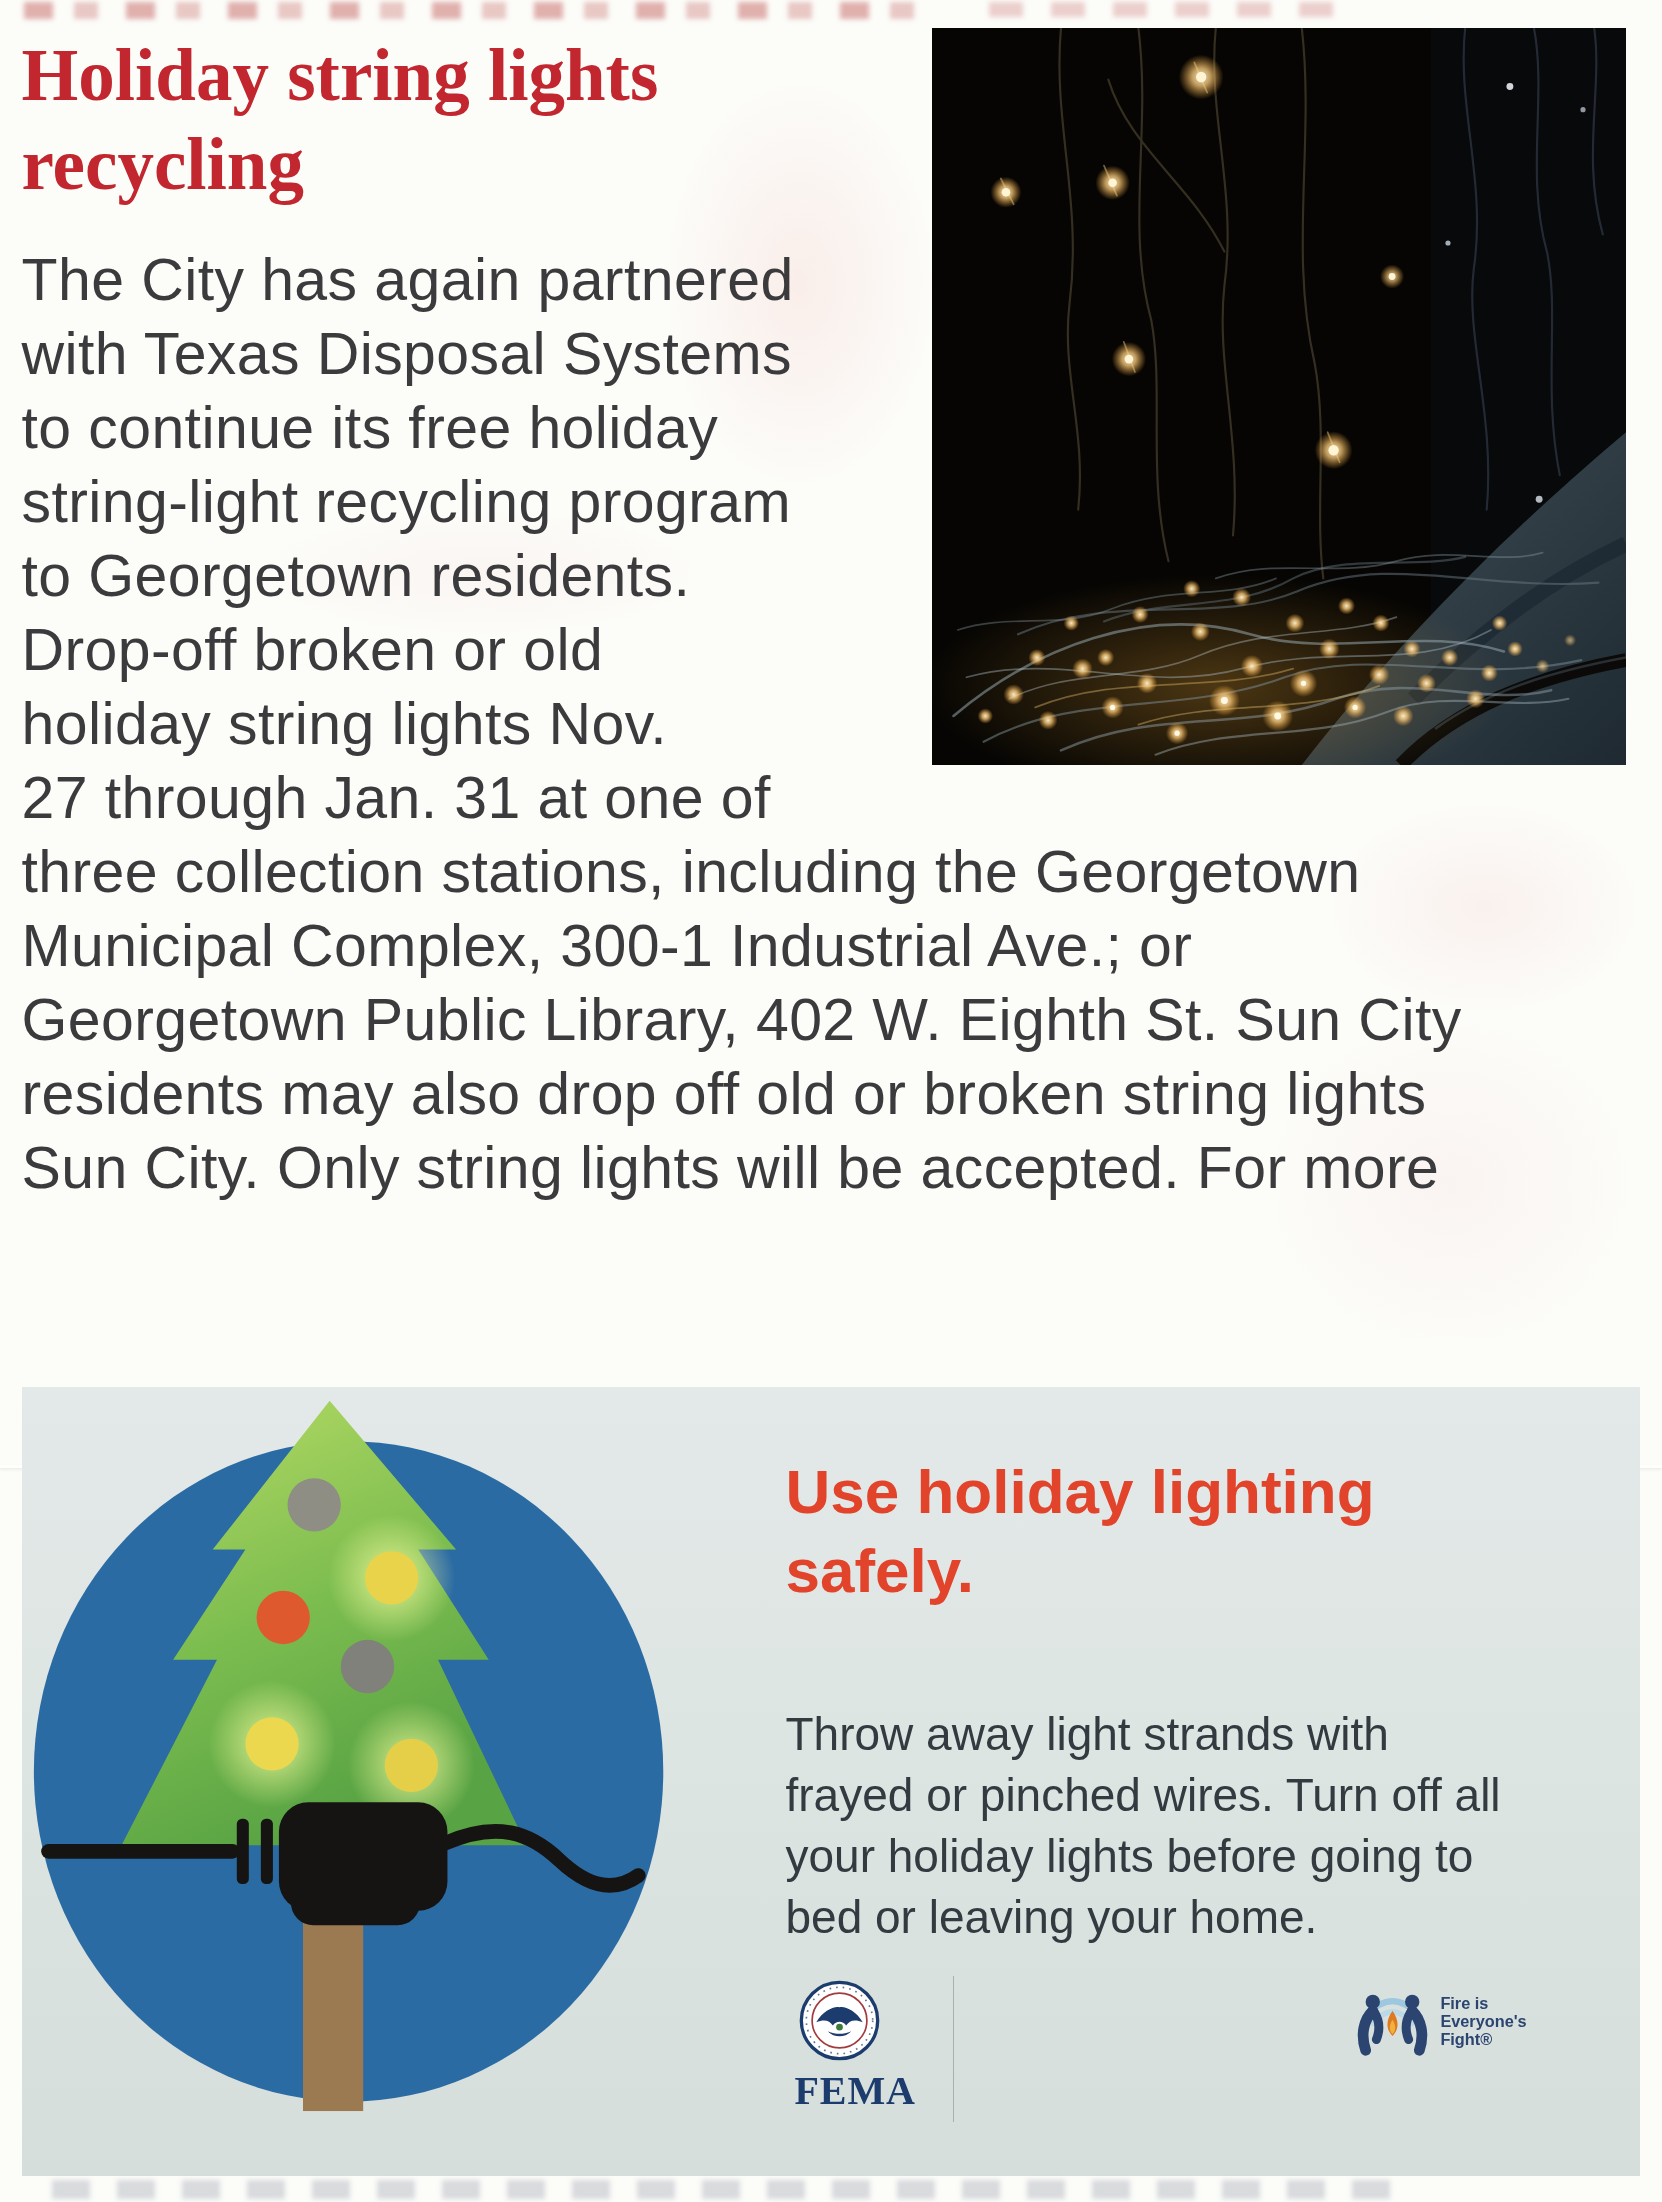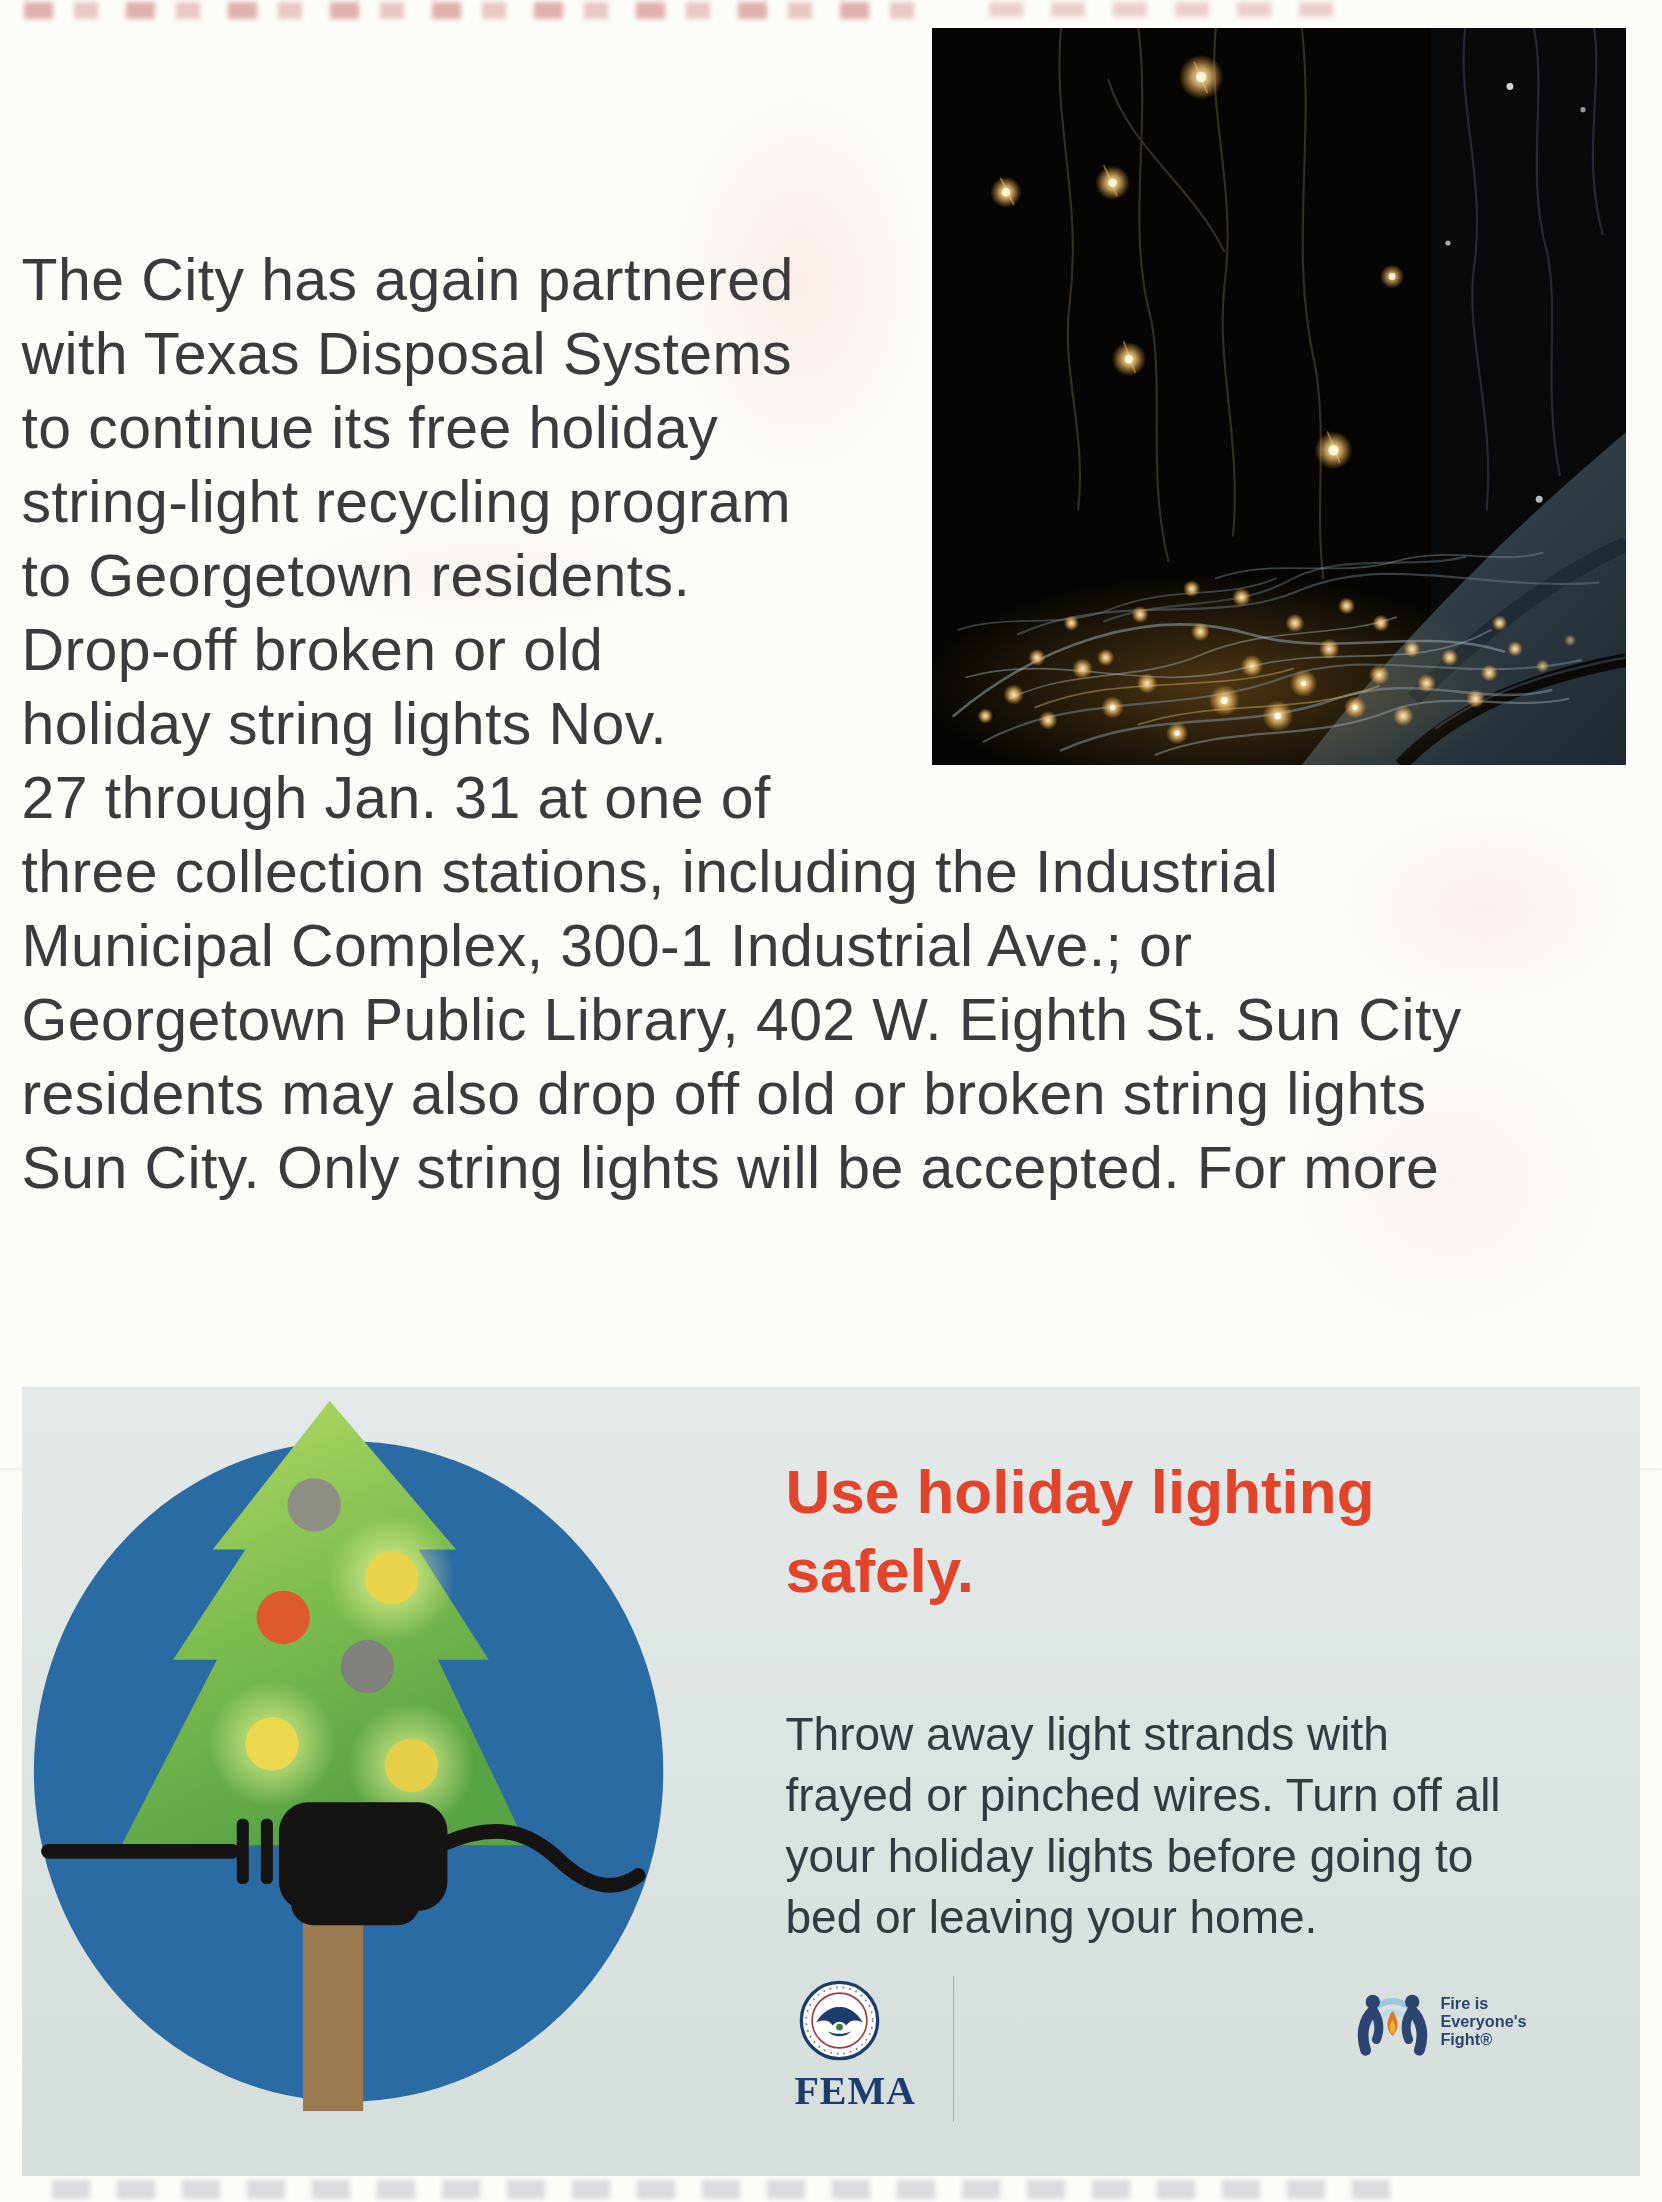--- a/index.html
+++ b/index.html
@@ -72,20 +72,24 @@
 
 <div class="page">
 
   <div class="ghost-top1"></div>
   <div class="ghost-top2"></div>
   <div class="bleed1"></div>
   <div class="bleed2"></div>
   <div class="bleed3"></div>
   <div class="bleed4"></div>
 
+  <h1 class="article-heading">
+    <span>Holiday string lights</span><br>
+    <span>recycling</span>
+  </h1>
 
   <div class="photo">
     <svg viewBox="0 0 807 857" preserveAspectRatio="none">
       <defs>
         <radialGradient id="glowA">
           <stop offset="0" stop-color="#fff6d8" stop-opacity=".95"></stop>
           <stop offset=".4" stop-color="#ffcf7e" stop-opacity=".75"></stop>
           <stop offset="1" stop-color="#ffae3c" stop-opacity="0"></stop>
         </radialGradient>
         <radialGradient id="haze">
@@ -202,21 +206,21 @@
 
   <div class="body-text">
     <div class="ln">The City has again partnered</div>
     <div class="ln">with Texas Disposal Systems</div>
     <div class="ln">to continue its free holiday</div>
     <div class="ln">string-light recycling program</div>
     <div class="ln">to Georgetown residents.</div>
     <div class="ln">Drop-off broken or old</div>
     <div class="ln">holiday string lights Nov.</div>
     <div class="ln">27 through Jan. 31 at one of</div>
-    <div class="ln">three collection stations, including the Industrial</div>
+    <div class="ln">three collection stations, including the Georgetown</div>
     <div class="ln">Municipal Complex, 300-1 Industrial Ave.; or</div>
     <div class="ln">Georgetown Public Library, 402 W. Eighth St. Sun City</div>
     <div class="ln">residents may also drop off old or broken string lights</div>
     <div class="ln">Sun City. Only string lights will be accepted. For more</div>
   </div>
 
   <div class="crease"></div>
 
   <div class="banner">
 

